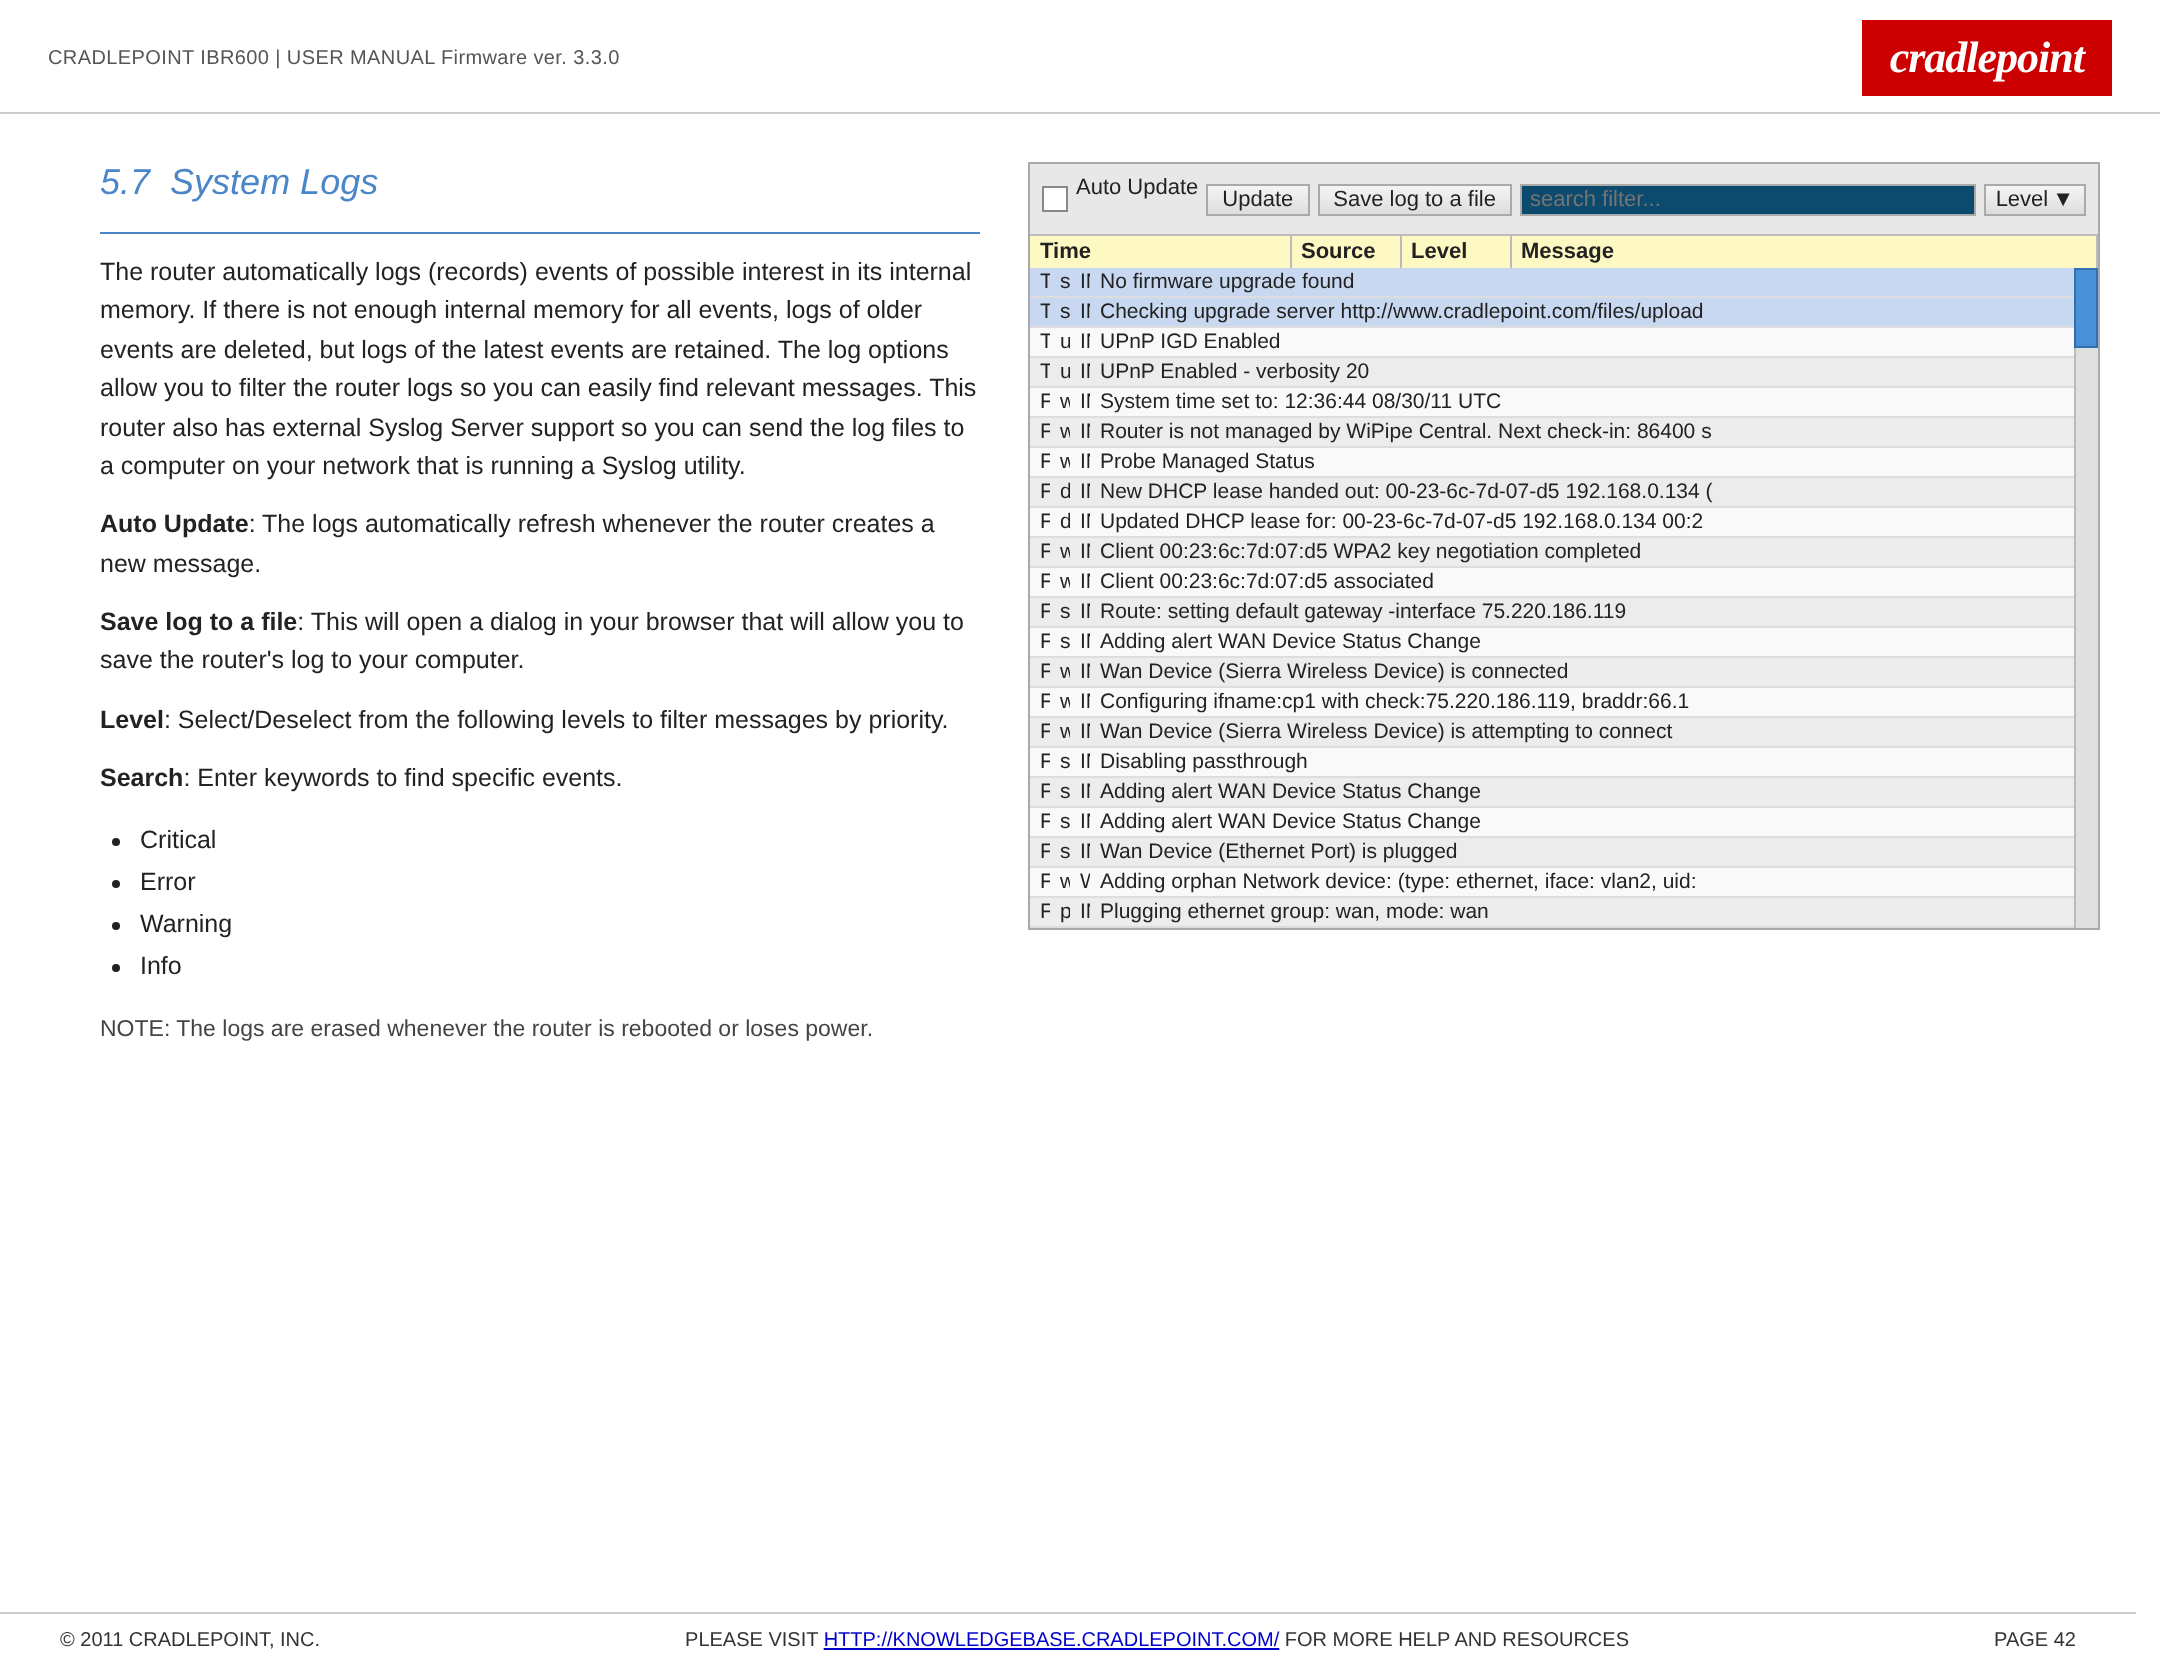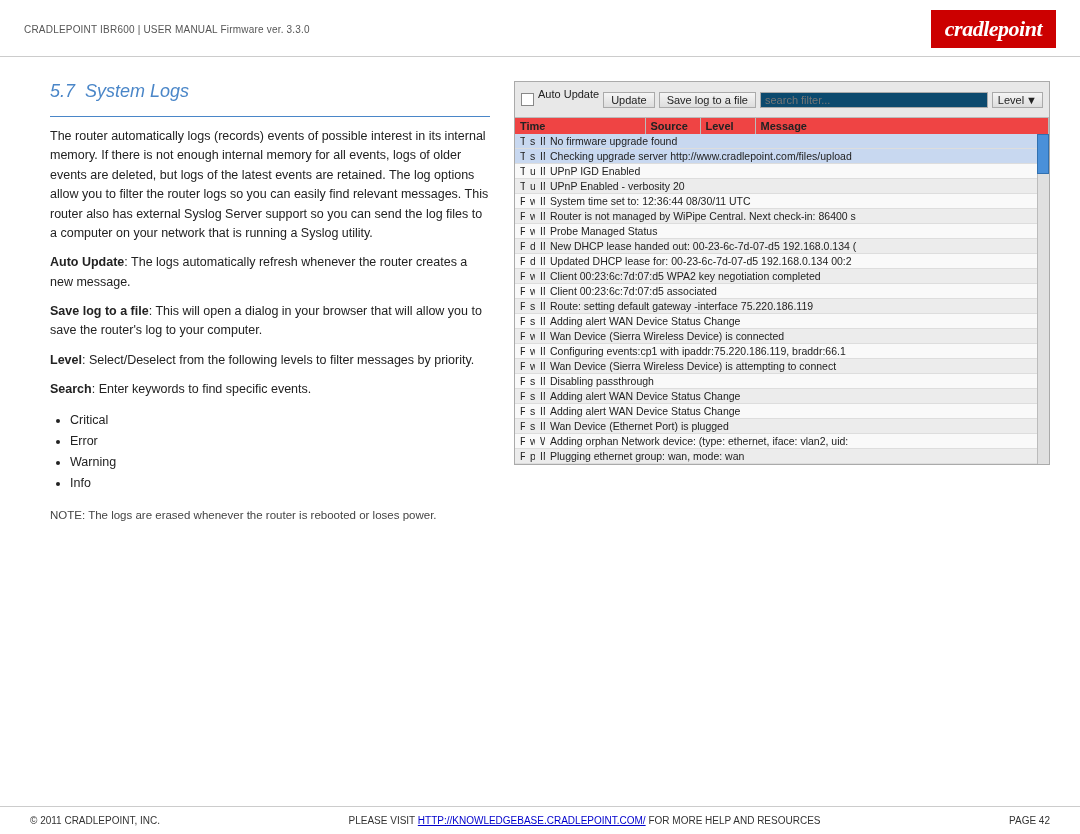--- a/index.html
+++ b/index.html
@@ -156,21 +156,21 @@
       gap: 2px;
     }
 
     .log-table {
       width: 100%;
       border-collapse: collapse;
       font-size: 10.5px;
     }
 
     .log-table thead tr {
-      background: #ef4444;
+      background: #fef9c3;
     }
     .log-table thead th {
       text-align: left;
       padding: 2px 5px;
       border-right: 1px solid #bbb;
       font-weight: bold;
       font-size: 11px;
     }
 
     .log-table tbody tr {
@@ -220,21 +220,21 @@
       height: 40px;
       background: #4a90d9;
       border: 1px solid #3070b0;
     }
 
     
     .footer {
       position: absolute;
       bottom: 0;
       left: 0;
-      right: 0;
+      right: 12px;
       border-top: 1px solid #ccc;
       padding: 8px 30px;
       display: flex;
       justify-content: space-between;
       align-items: center;
       font-size: 10px;
       color: #333;
     }
     .footer a {
       color: #0000cc;
@@ -402,21 +402,21 @@
               <tr>
                 <td class="col-time">Fri Aug 26th 02:32:4</td>
                 <td class="col-source">wanmgr</td>
                 <td class="col-level">INFO</td>
                 <td class="col-message">Wan Device (Sierra Wireless Device) is connected</td>
               </tr>
               <tr>
                 <td class="col-time">Fri Aug 26th 02:32:4</td>
                 <td class="col-source">wanmgr</td>
                 <td class="col-level">INFO</td>
-                <td class="col-message">Configuring events:cp1 with ipaddr:75.220.186.119, braddr:66.1</td>
+                <td class="col-message">Configuring ifname:cp1 with check:75.220.186.119, braddr:66.1</td>
               </tr>
               <tr>
                 <td class="col-time">Fri Aug 26th 02:32:4</td>
                 <td class="col-source">wanmgr</td>
                 <td class="col-level">INFO</td>
                 <td class="col-message">Wan Device (Sierra Wireless Device) is attempting to connect</td>
               </tr>
               <tr>
                 <td class="col-time">Fri Aug 26th 02:32:4</td>
                 <td class="col-source">svcmgr</td>

